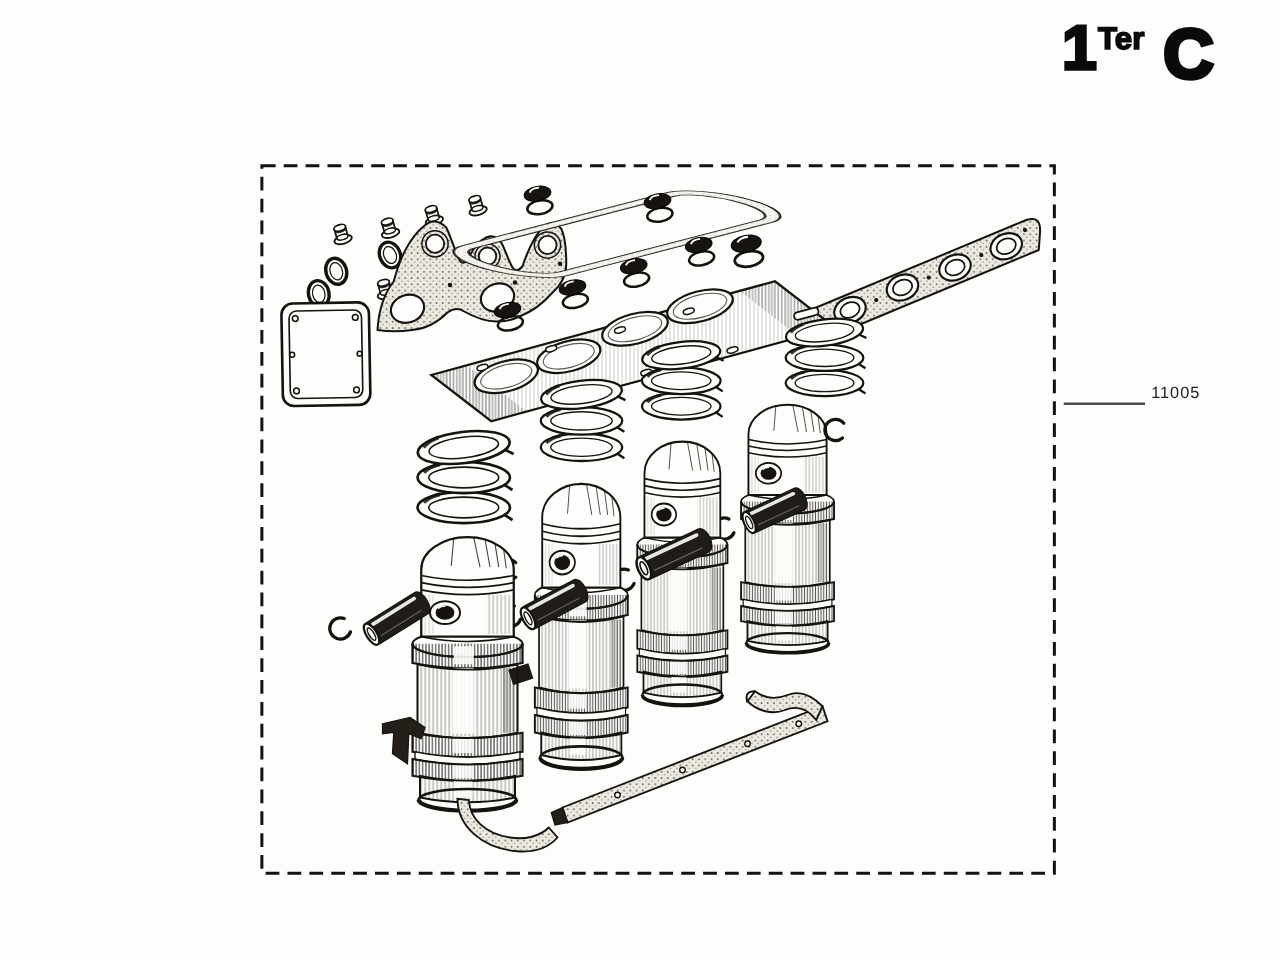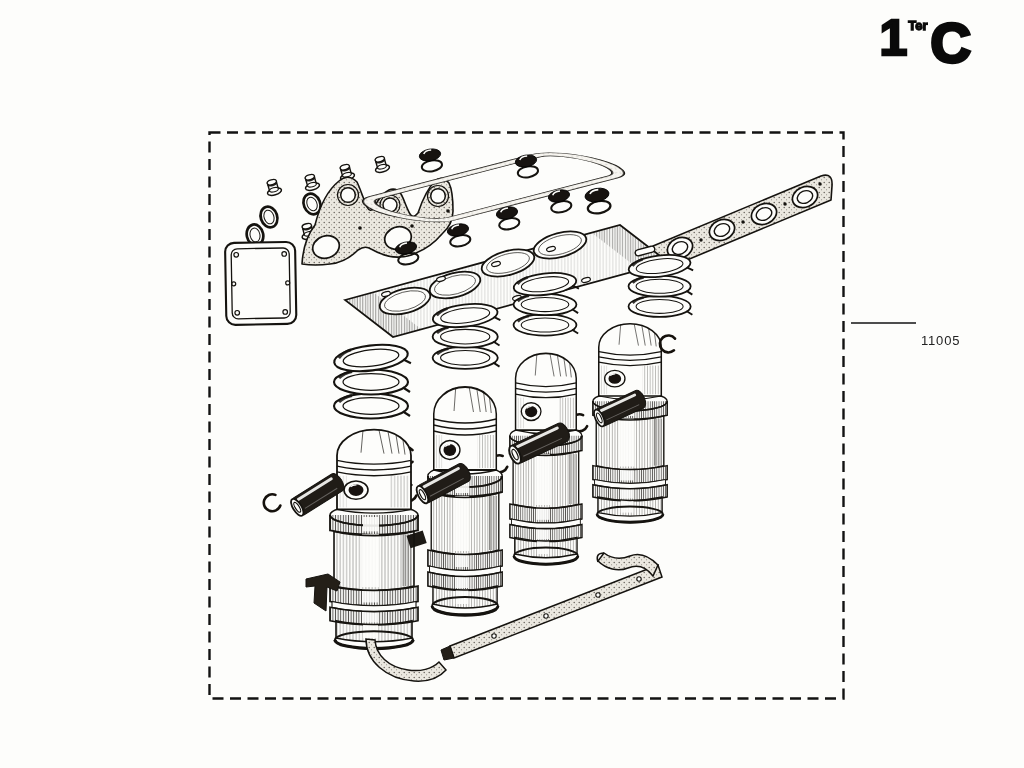--- a/index.html
+++ b/index.html
@@ -7,29 +7,29 @@
     width:1024px;height:768px;position:relative;overflow:hidden;
     background:#fdfdfb;
     font-family:"Liberation Sans", sans-serif;
   }
   .logo{
     position:absolute;top:18px;right:54px;
     display:flex;align-items:flex-start;color:#0a0a0a;
     font-weight:bold;letter-spacing:-1px;user-select:none;
   }
   .logo .one{font-size:50px;line-height:0.82;-webkit-text-stroke:2.6px #0a0a0a;}
-  .logo .ter{font-size:13px;line-height:1;margin:1px 0 0 2px;-webkit-text-stroke:1.3px #0a0a0a;letter-spacing:0;}
+  .logo .ter{font-size:25px;line-height:1;margin:1px 12px 0 2px;-webkit-text-stroke:1.3px #0a0a0a;letter-spacing:0;}
   .logo .c{font-size:56px;line-height:0.78;margin:3px 0 0 3px;-webkit-text-stroke:3.4px #0a0a0a;}
   .figure-svg{position:absolute;left:208px;top:131px;width:637px;height:569px;}
   .callout-line{
     position:absolute;left:851px;top:322px;width:65px;height:1.5px;
     background:#4d4d4d;
   }
   .callout-label{
-    position:absolute;left:921px;top:333px;
+    position:absolute;left:921px;top:306px;
     font-size:13px;letter-spacing:0.8px;color:#222;font-weight:normal;
   }
 </style>
 </head>
 <body>
 
 <div class="logo">
   <span class="one">1</span>
   <span class="ter">Ter</span>
   <span class="c">C</span>

